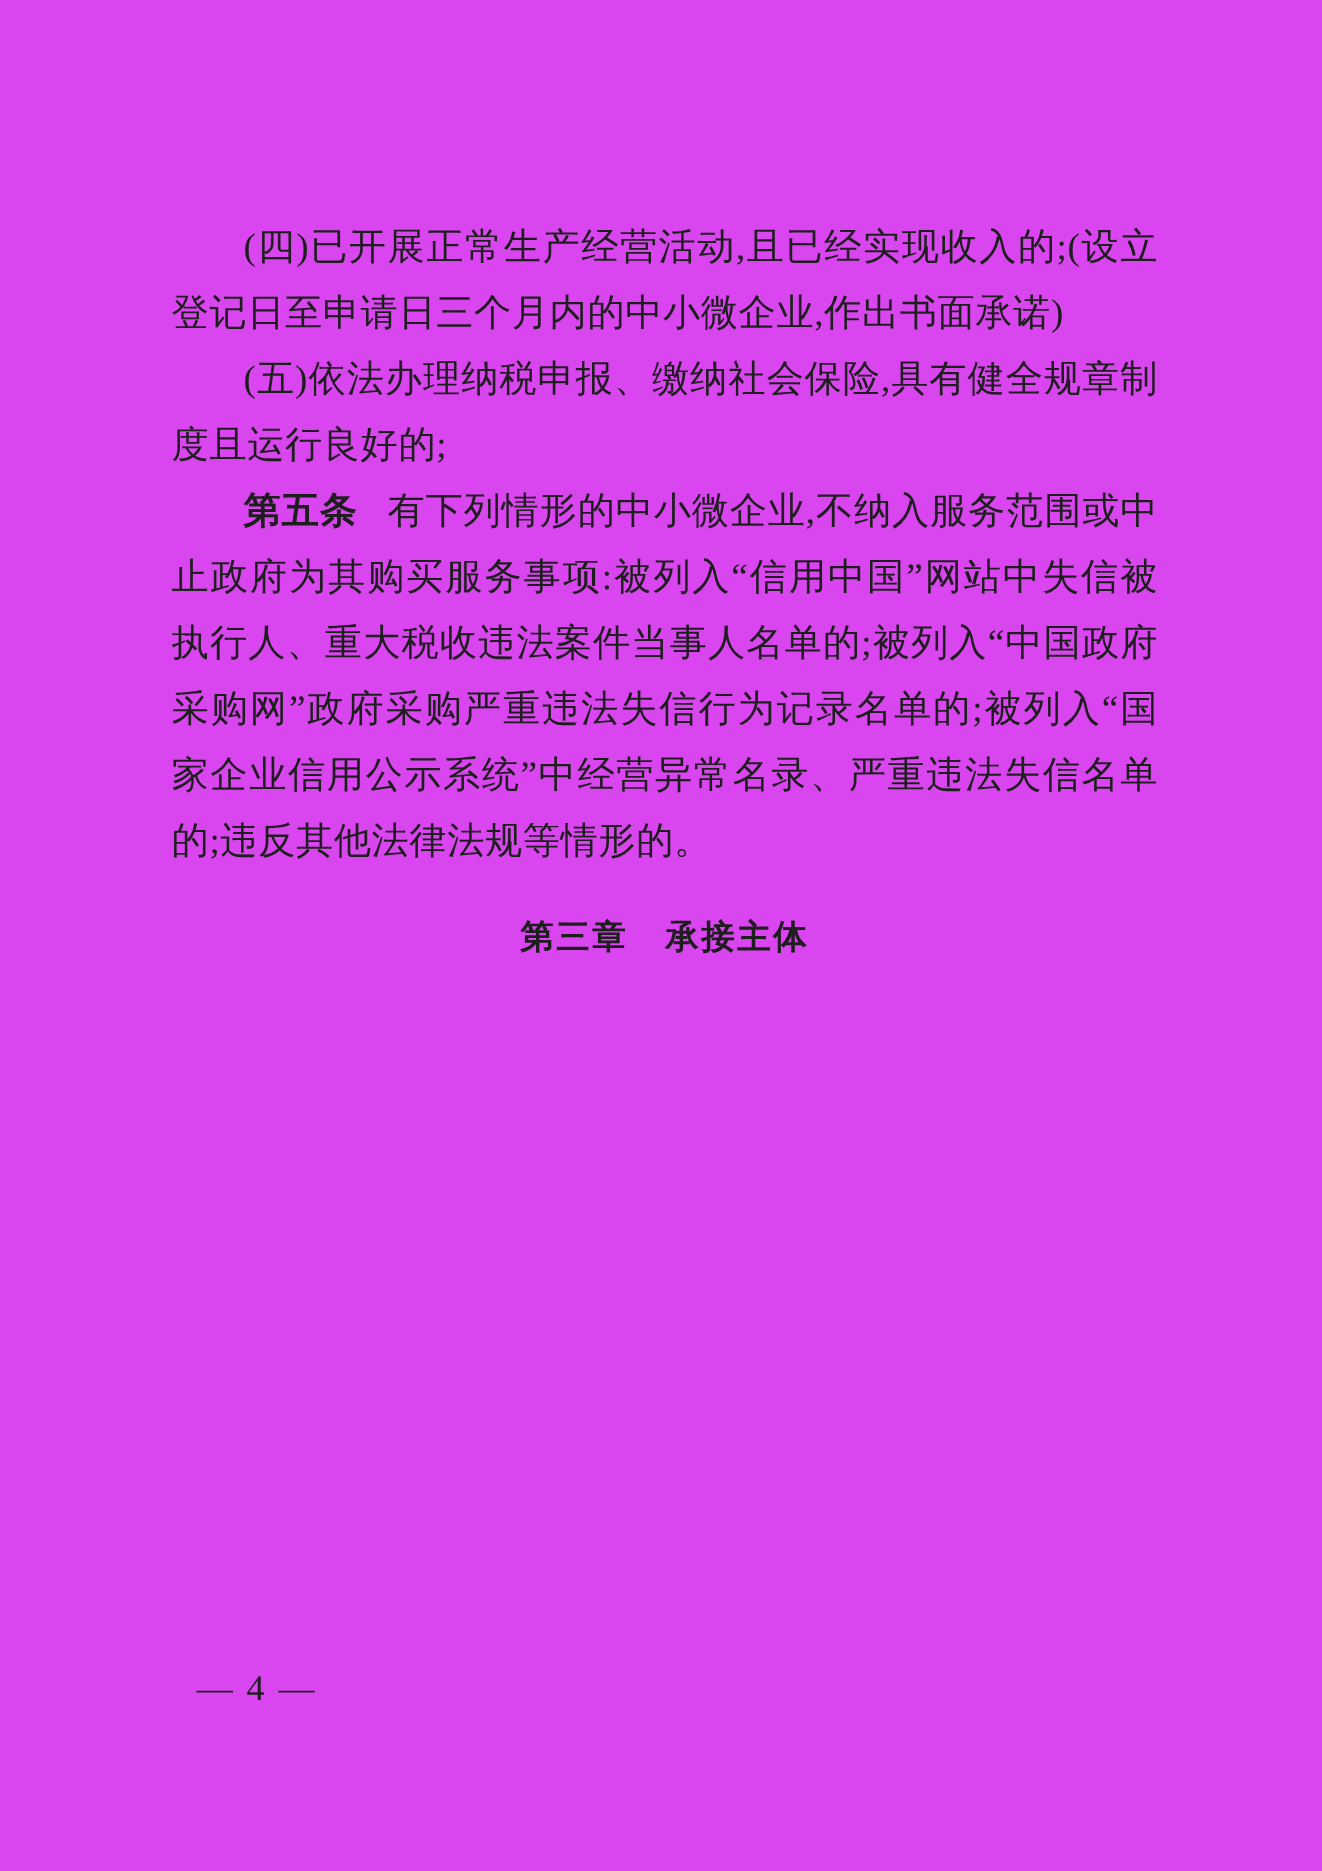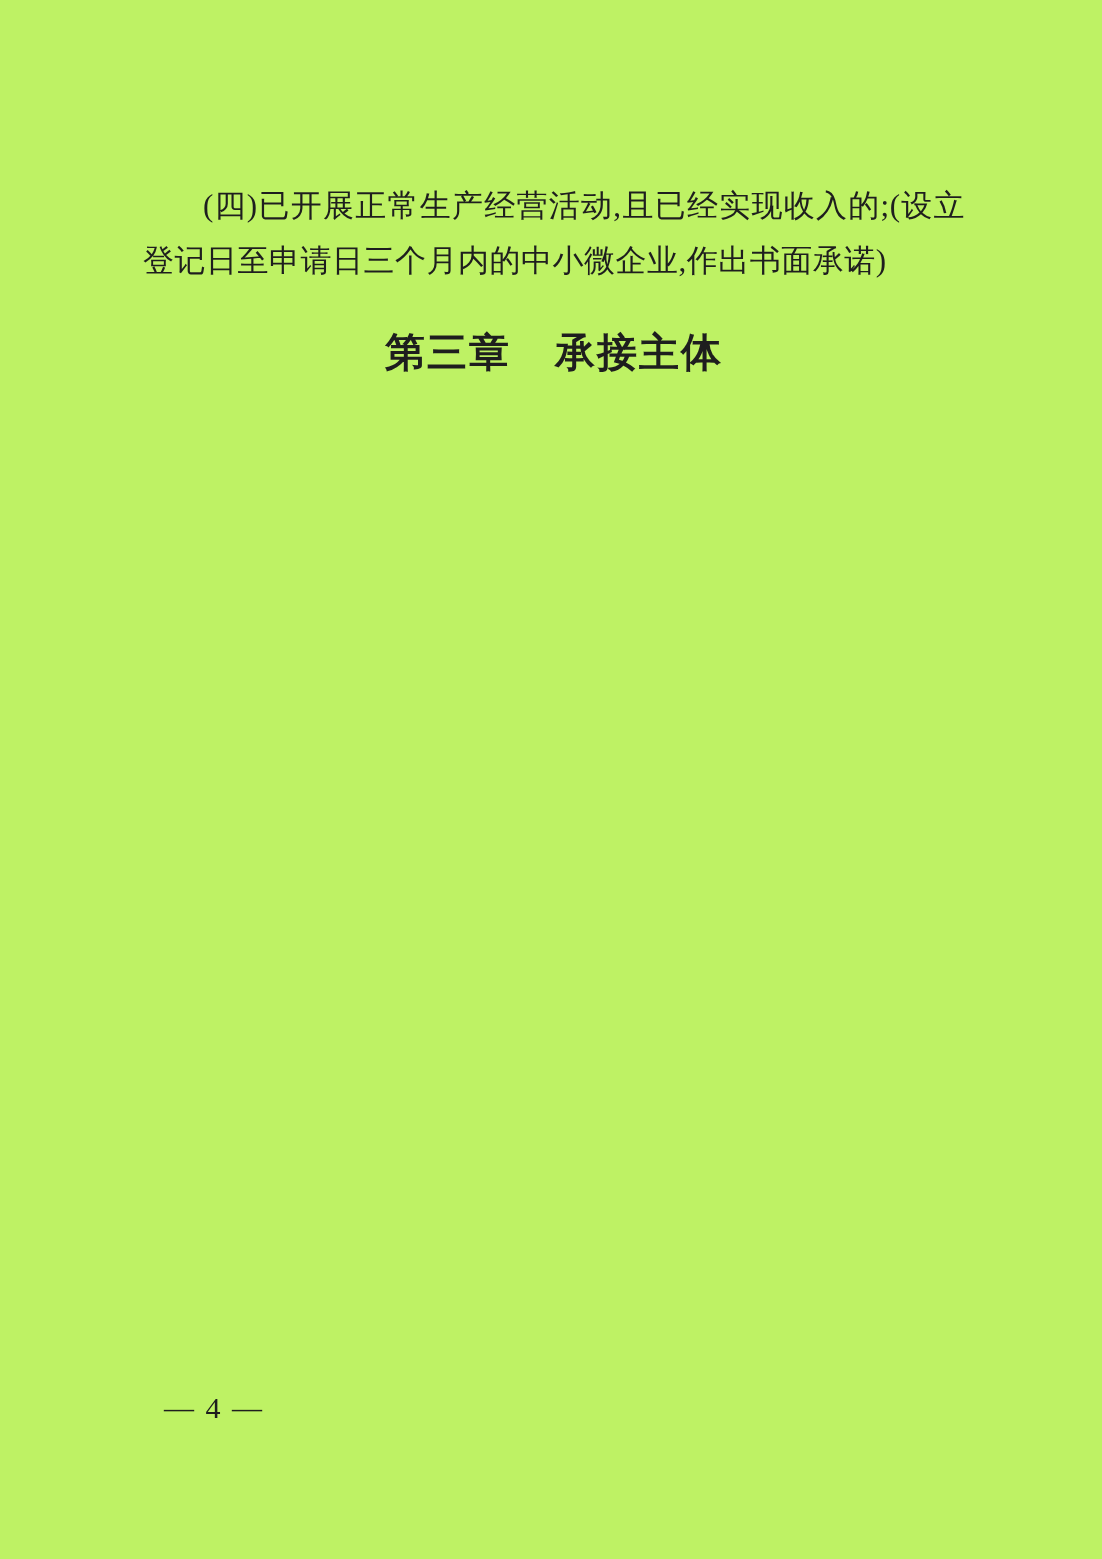--- a/index.html
+++ b/index.html
@@ -4,21 +4,21 @@
 <style>
   html, body {
     margin: 0;
     padding: 0;
     background: #ffffff;
   }
   .page {
     position: relative;
     width: 1102px;
     height: 1559px;
-    background: #bef264;
+    background: #d946ef;
     overflow: hidden;
     color: #1e1e1e;
     font-family: "Liberation Serif", "DejaVu Serif", serif;
   }
   .text-block {
     position: absolute;
     left: 143px;
     top: 178px;
     width: 822px;
     font-size: 31px;
@@ -31,26 +31,26 @@
     margin: 0;
     padding: 0;
     text-indent: 60px;
   }
   .art-num {
     font-weight: 700;
     font-family: "Liberation Sans", "DejaVu Sans", sans-serif;
     margin-right: 0.8em;
   }
   .chapter {
-    margin: 37px 0;
+    margin: 25px 0;
     padding: 0;
     text-align: center;
     font-weight: 700;
     font-family: "Liberation Sans", "DejaVu Sans", sans-serif;
-    font-size: 40px;
+    font-size: 28px;
     line-height: 55px;
     letter-spacing: 2px;
   }
   .ch-num {
     margin-right: 1.1em;
   }
   .page-number {
     position: absolute;
     left: 164px;
     top: 1390px;
@@ -63,23 +63,25 @@
 </style>
 </head>
 <body>
 
 <div class="page">
 
   <main class="text-block">
 
     <p class="para"><span>(四)已开展正常生产经营活动,且已经实现收入的;(设立登记日至申请日三个月内的中小微企业,作出书面承诺)</span></p>
 
+    <p class="para"><span>(五)依法办理纳税申报、缴纳社会保险,具有健全规章制度且运行良好的;</span></p>
 
 
 
+    <p class="para"><strong class="art-num">第五条</strong><span>有下列情形的中小微企业,不纳入服务范围或中止政府为其购买服务事项:被列入“信用中国”网站中失信被执行人、重大税收违法案件当事人名单的;被列入“中国政府采购网”政府采购严重违法失信行为记录名单的;被列入“国家企业信用公示系统”中经营异常名录、严重违法失信名单的;违反其他法律法规等情形的。</span></p>
 
 
     <h2 class="chapter"><span class="ch-num">第三章</span><span class="ch-title">承接主体</span></h2>
 
 
   </main>
 
   <footer class="page-number">— 4 —</footer>
 
 </div>

